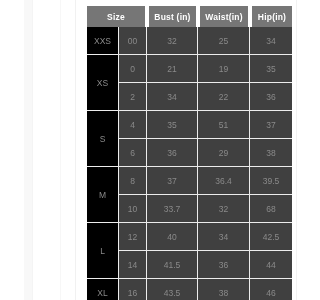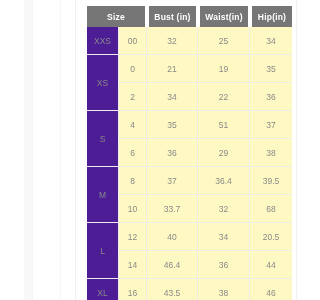--- a/index.html
+++ b/index.html
@@ -74,28 +74,28 @@
   table.size-chart thead th.th-size { border-left: 0; }
   table.size-chart thead th.th-hip  { border-right: 0; }
 
   table.size-chart tbody td {
     font-size: 8.5px;
     color: #8a8a8a;
     text-align: center;
     vertical-align: middle;
     height: 27px;
     padding: 0;
-    background: #fef9c3;
+    background: #404040;
     border-bottom: 1px solid #ededed;
     border-right: 1px solid #ededed;
     white-space: nowrap;
   }
   table.size-chart tbody td.c-letter {
     border-right: 1px solid #ededed;
-    background: #4c1d95;
+    background: #000000;
   }
   table.size-chart tbody td.last-col { border-right: 0; }
   table.size-chart tbody tr:last-child td { border-bottom: 0; }
 
   
   table.size-chart tbody td[rowspan] { border-bottom: 1px solid #ededed; }
 </style>
 </head>
 <body>
 
@@ -170,25 +170,25 @@
             <td>10</td>
             <td>33.7</td>
             <td>32</td>
             <td class="last-col">68</td>
           </tr>
           <tr>
             <td class="c-letter" rowspan="2">L</td>
             <td>12</td>
             <td>40</td>
             <td>34</td>
-            <td class="last-col">20.5</td>
+            <td class="last-col">42.5</td>
           </tr>
           <tr>
             <td>14</td>
-            <td>46.4</td>
+            <td>41.5</td>
             <td>36</td>
             <td class="last-col">44</td>
           </tr>
           <tr>
             <td class="c-letter" rowspan="1">XL</td>
             <td>16</td>
             <td>43.5</td>
             <td>38</td>
             <td class="last-col">46</td>
           </tr>

